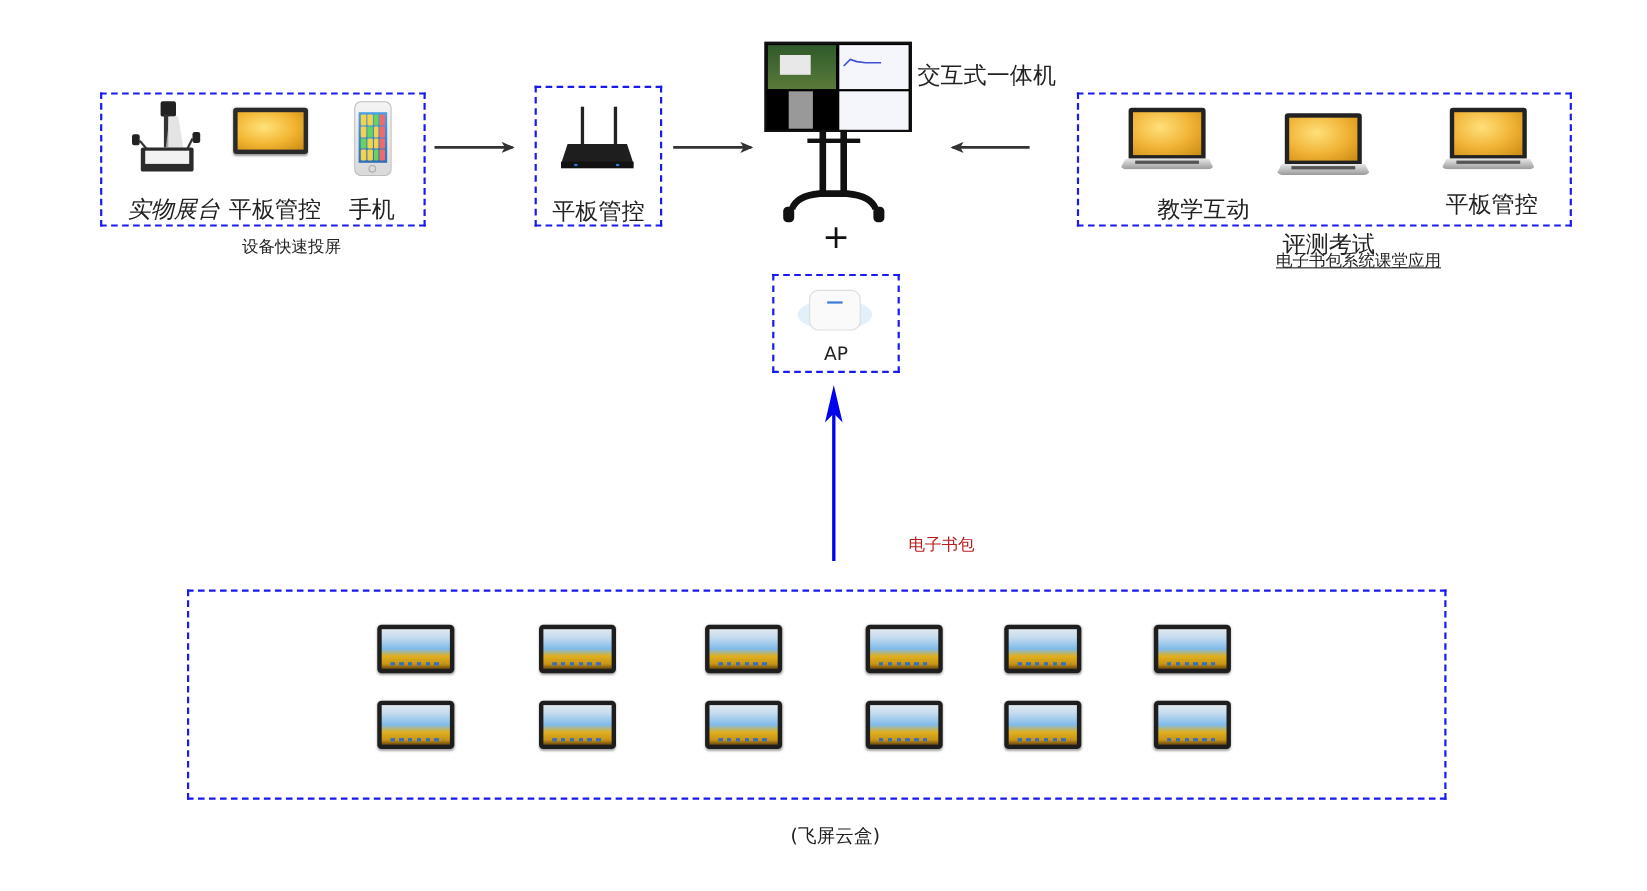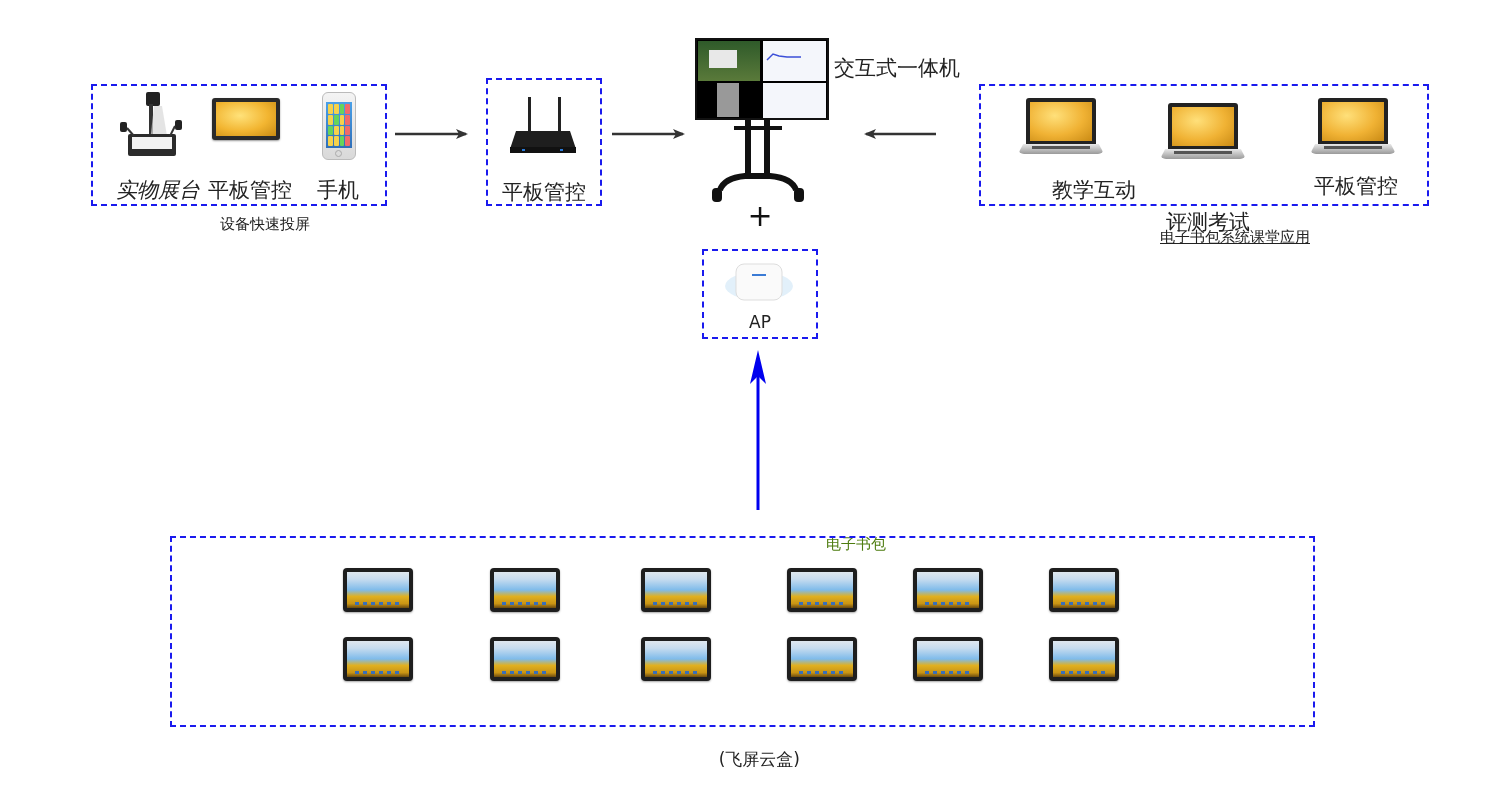--- a/index.html
+++ b/index.html
@@ -218,21 +218,21 @@
 <div class="dashbox" style="left:702px;top:249px;width:116px;height:90px;"></div>
 <div class="ap" style="left:724px;top:258px;">
   <svg width="70" height="48" viewBox="0 0 70 48">
     <ellipse cx="35" cy="28" rx="34" ry="14" fill="#cfe6f7" opacity="0.6"></ellipse>
     <rect x="12" y="6" width="46" height="36" rx="8" fill="#fafafa" stroke="#ddd"></rect>
     <rect x="28" y="16" width="14" height="2" fill="#3a7bd5"></rect>
   </svg>
 </div>
 <div class="label" style="left:730px;top:312px;width:60px;font-size:17px;">AP</div>
 
-<div class="abs" style="left:826px;top:535px;font-size:15px;color:#4d7c0f;white-space:nowrap;">电子书包</div>
+<div class="abs" style="left:826px;top:486px;font-size:15px;color:#b91c1c;white-space:nowrap;">电子书包</div>
 
 <div class="dashbox" style="left:170px;top:536px;width:1145px;height:191px;"></div>
 <div id="tablets">
     <div class="stab" style="left: 343px; top: 568px;">
       <div class="scr"></div>
       <div class="dock"></div>
     </div>
     <div class="stab" style="left: 490px; top: 568px;">
       <div class="scr"></div>
       <div class="dock"></div>

